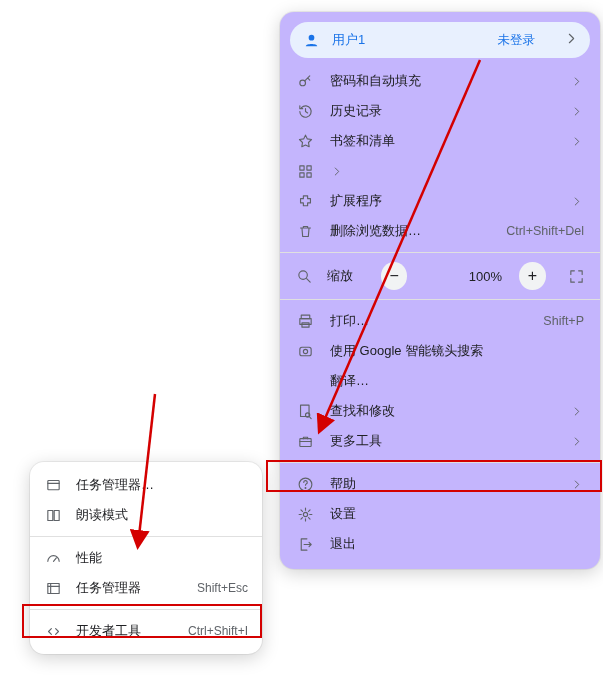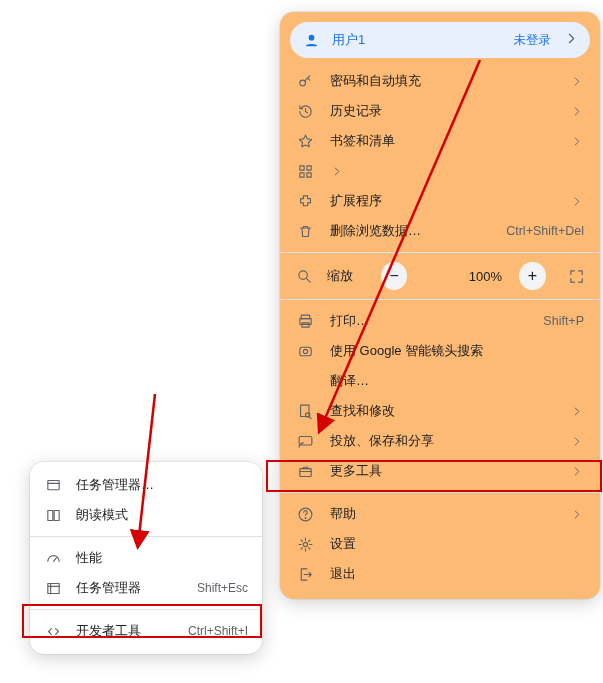--- a/index.html
+++ b/index.html
@@ -22,21 +22,21 @@
     width: 280px; height: 457px;
     background: #fff;
   }
 
   
   .main-menu {
     position: absolute;
     left: 280px;
     top: 12px;
     width: 320px;
-    background: #fdba74;
+    background: #c4b5fd;
     border-radius: 14px;
     box-shadow: 0 4px 18px rgba(0,0,0,.18), 0 0 0 1px rgba(0,0,0,.06);
     padding: 6px 0 10px 0;
   }
 
   .menu-item {
     display: flex;
     align-items: center;
     height: 30px;
     padding: 0 16px 0 16px;
@@ -70,21 +70,21 @@
     border-radius: 18px;
     background: #e8f0fe;
     display: flex;
     align-items: center;
     padding: 0 10px 0 12px;
     gap: 12px;
     cursor: pointer;
   }
   .profile-row .icon { color:#1a73e8; width:18px; height:18px; display:flex;align-items:center;justify-content:center;}
   .profile-row .label { flex:1; color:#1a73e8; font-weight:500; }
-  .profile-row .status { color:#1a73e8; font-size:12.5px; margin-right:0;}
+  .profile-row .status { color:#1a73e8; font-size:12.5px; margin-right:16px;}
   .profile-row .chev { color:#5f6368; }
 
   .menu-sep {
     height: 1px;
     margin: 6px 0;
     background: #e0e0e0;
   }
 
   
   .zoom-row {
@@ -321,34 +321,20 @@
         </svg>
     </span>
     <span class="label">查找和修改</span>
     <span class="chev">
         <svg class="ic" viewBox="0 0 24 24">
           <path d="M9 6l6 6-6 6"></path>
         </svg>
       </span>
   </div>
 
-  <div class="menu-item">
-    <span class="icon">
-      <svg class="ic" viewBox="0 0 24 24">
-          <rect x="3" y="5" width="18" height="12" rx="2"></rect>
-          <path d="M3 20c0-3 3-6 6-6"></path>
-        </svg>
-    </span>
-    <span class="label">投放、保存和分享</span>
-    <span class="chev">
-        <svg class="ic" viewBox="0 0 24 24">
-          <path d="M9 6l6 6-6 6"></path>
-        </svg>
-      </span>
-  </div>
 
   <div class="menu-item">
     <span class="icon">
       <svg class="ic" viewBox="0 0 24 24">
           <rect x="4" y="8" width="16" height="11" rx="1"></rect>
           <path d="M9 8V6h6v2M4 12h16"></path>
         </svg>
     </span>
     <span class="label">更多工具</span>
     <span class="chev">

